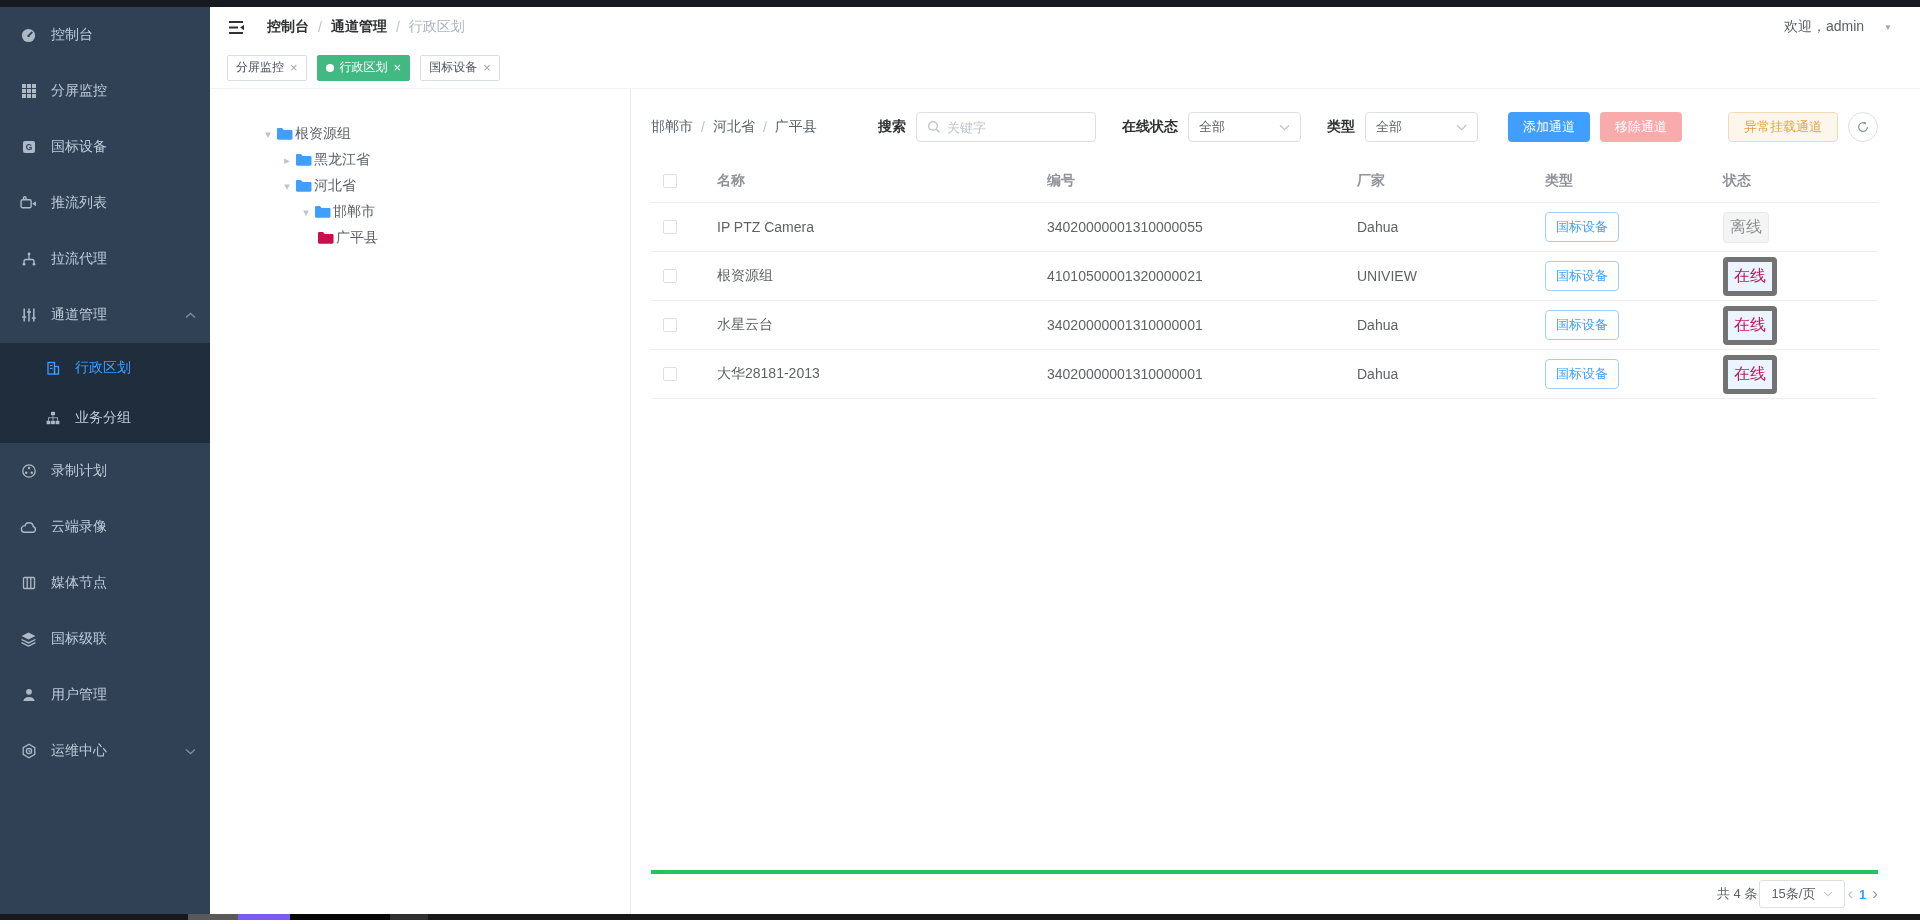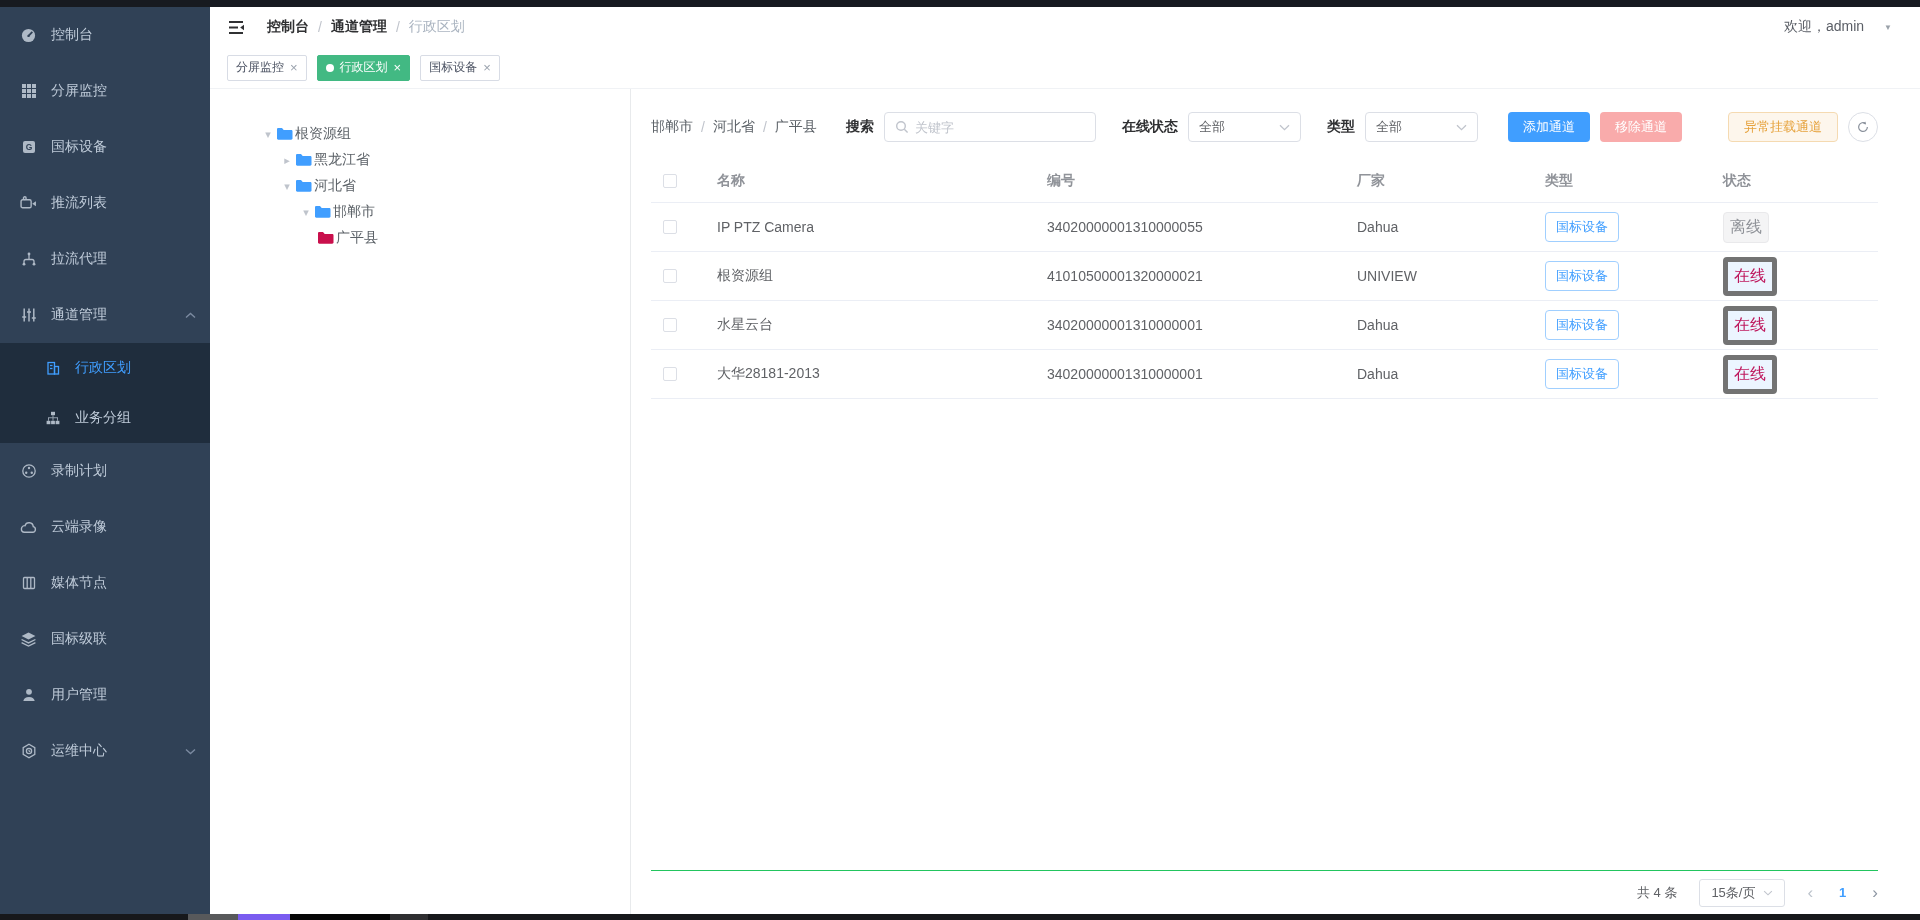--- a/index.html
+++ b/index.html
@@ -59,21 +59,21 @@
 
   
   .main { position:absolute; left:632px; right:0; top:89px; bottom:6px; background:#fff;
     padding:20px 42px 0 19px; display:flex; flex-direction:column; }
   .toolbar { display:flex; align-items:center; height:32px; margin-top:2px; }
   .loc-crumbs { display:flex; align-items:center; gap:8px; font-size:14px; color:#5b6167; }
   .loc-crumbs .sep { color:#c0c4cc; }
   .flabel { font-weight:700; color:#303133; font-size:14px; margin-right:10px; white-space:nowrap; }
   .grp { display:flex; align-items:center; }
   .search-grp { margin-left:auto; }
-  .inp { width:212px; height:30px; border:1px solid #dcdfe6; border-radius:4px; display:flex; align-items:center; padding:0 10px; gap:6px; background:#fff; }
+  .inp { width:180px; height:30px; border:1px solid #dcdfe6; border-radius:4px; display:flex; align-items:center; padding:0 10px; gap:6px; background:#fff; }
   .inp input { border:none; outline:none; width:100%; font-size:13px; color:#606266; font-family:inherit; }
   .inp input::placeholder { color:#c0c4cc; }
   .sel { width:113px; height:30px; border:1px solid #dcdfe6; border-radius:4px; display:flex; align-items:center;
     padding:0 10px; font-size:13px; color:#606266; background:#fff; cursor:pointer; }
   .sel .chev { margin-left:auto; display:inline-flex; }
   .gap26 { width:26px; flex:none; } .gap30 { width:30px; flex:none; } .gap10 { width:10px; flex:none; }
   .btn { height:30px; border:none; border-radius:4px; font-size:13px; padding:0 15px; cursor:pointer;
     font-family:inherit; white-space:nowrap; }
   .btn-primary { background:#409eff; color:#fff; }
   .btn-danger { background:#f9abab; color:#fff; }
@@ -87,22 +87,22 @@
   .thead { height:44px; border-bottom:1px solid #ebeef5; color:#909399; font-weight:700; font-size:14px; }
   .trow { height:49px; border-bottom:1px solid #ebeef5; font-size:14px; color:#606266; }
   .cell-cb { padding-left:12px; display:flex; align-items:center; }
   .tag-type { display:inline-block; border:1px solid #a0cfff; color:#409eff; background:#fff;
     border-radius:4px; padding:5px 10px; font-size:13px; cursor:pointer; }
   .tag-status { display:inline-block; border-radius:4px; padding:4px 6px; font-size:16px; }
   .st-online { background:#ecf5ff; border:5px solid #737373; color:#be185d; }
   .st-offline { background:#f4f4f5; border:1px solid #e9e9eb; color:#909399; }
 
   
-  .tfoot { margin-top:auto; border-top:1px solid #22c55e; height:44px; display:flex; align-items:center;
-    justify-content:flex-end; gap:22px; font-size:13px; color:#606266; }
+  .tfoot { margin-top:auto; border-top:4px solid #22c55e; height:44px; display:flex; align-items:center;
+    justify-content:flex-end; gap:2px; font-size:13px; color:#606266; }
   .psel { width:86px; height:28px; border:1px solid #dcdfe6; border-radius:3px; display:flex; align-items:center;
     justify-content:center; gap:8px; color:#606266; cursor:pointer; }
   .pg-prev { color:#bcc3cc; font-size:17px; cursor:pointer; }
   .pg-next { color:#8d96a3; font-size:17px; cursor:pointer; }
   .pg-num { color:#409eff; font-weight:700; padding:0 4px; cursor:pointer; }
 </style>
 </head>
 <body>
 
 <div class="top-strip"></div>

